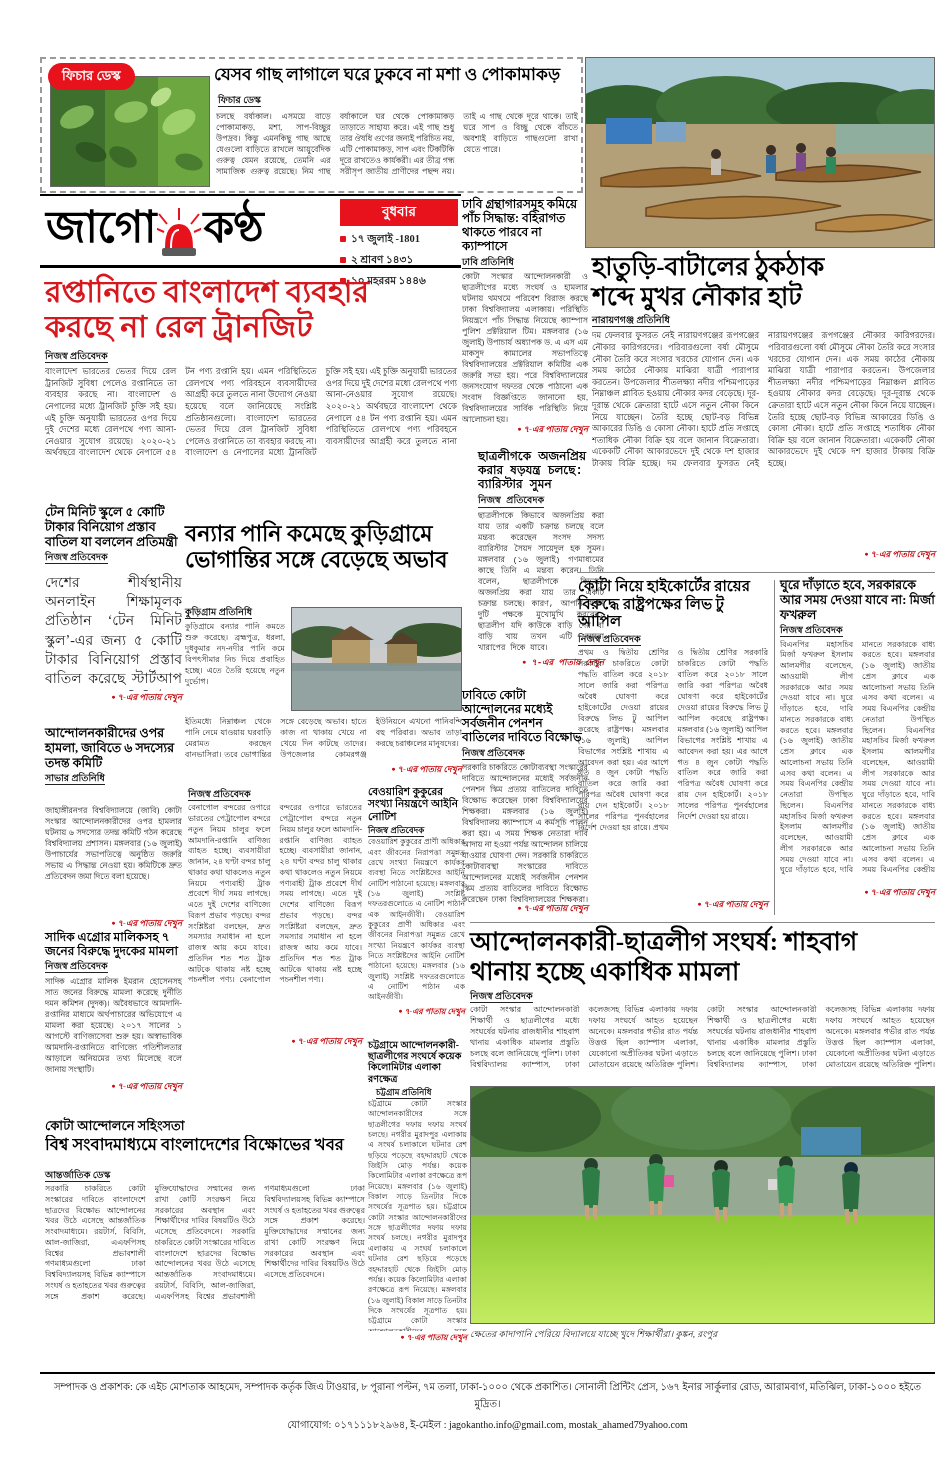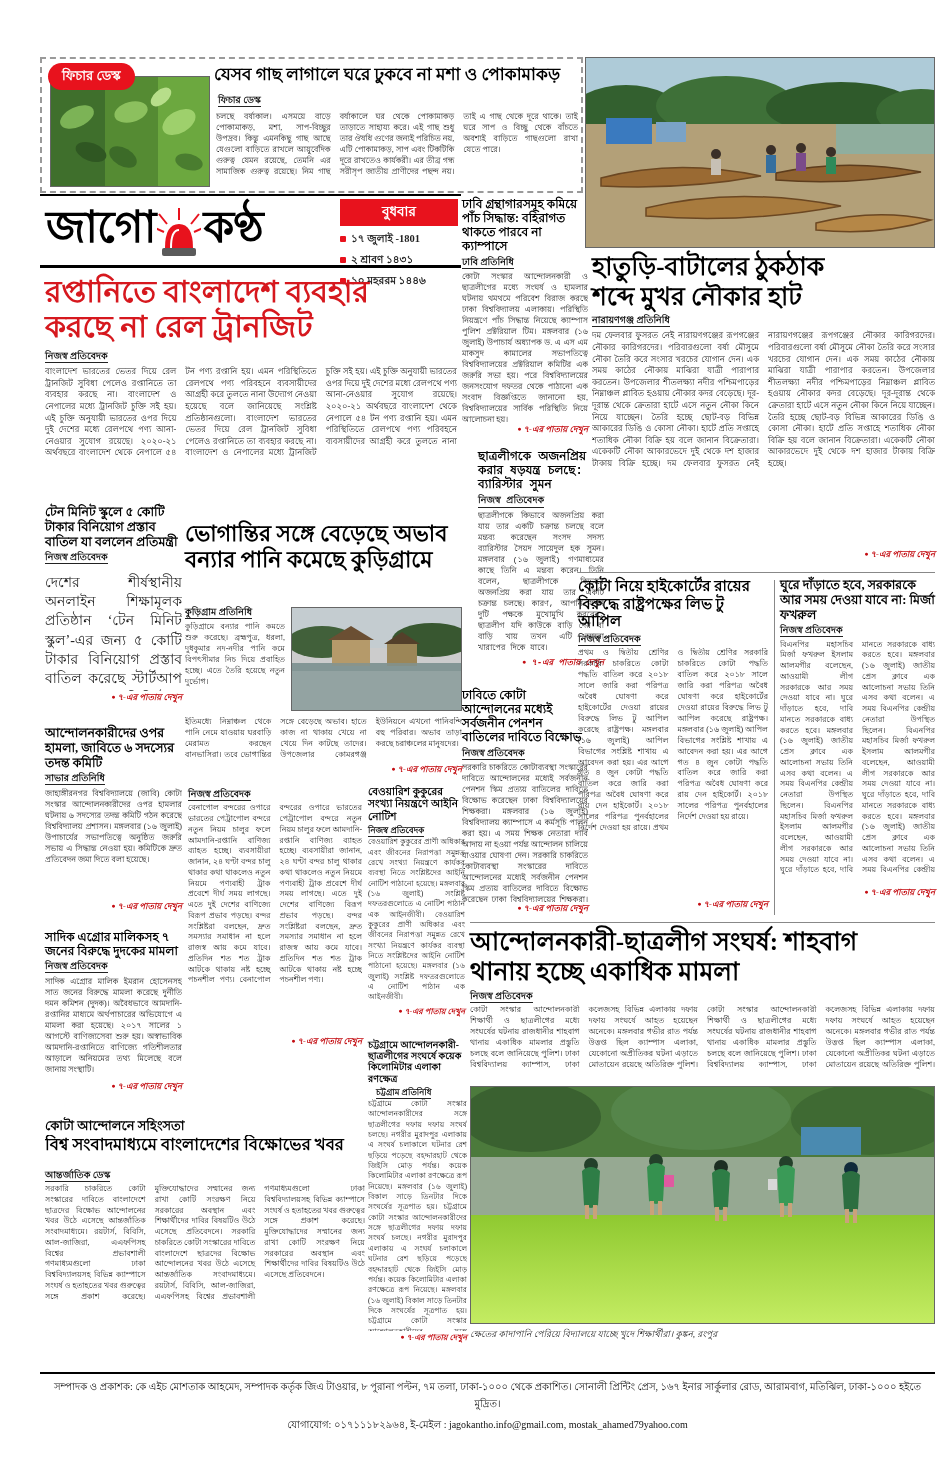--- a/index.html
+++ b/index.html
@@ -232,22 +232,22 @@
               <rect x="2" y="40" width="4" height="14" fill="#caa27a"></rect>
             </g>
         </g>
       </svg>
     </div>
     <div class="caption" style="margin-top:3px;">ক্ষেতের কাদাপানি পেরিয়ে বিদ্যালয়ে যাচ্ছে খুদে শিক্ষার্থীরা। কুঙ্কন, রংপুর</div>
   </div>
 
   <div class="abs" style="left:185px;top:521px;width:277px;height:258px;">
     <div class="hl" style="font-size:22px;">
-      <div>ভোগান্তির সঙ্গে বেড়েছে অভাব</div>
-        <div>বন্যার পানি কমেছে কুড়িগ্রামে</div>
+      <div>বন্যার পানি কমেছে কুড়িগ্রামে</div>
+        <div>ভোগান্তির সঙ্গে বেড়েছে অভাব</div>
     </div>
     <div class="abs by" style="left:0;top:86px;width:100px;"><span>কুড়িগ্রাম প্রতিনিধি</span></div>
     <div class="abs body-txt" style="left:0;top:101px;width:100px;height:92px;font-size:7.9px;">কুড়িগ্রামে বন্যার পানি কমতে শুরু করেছে। ব্রহ্মপুত্র, ধরলা, দুধকুমার নদ-নদীর পানি কমে বিপৎসীমার নিচ দিয়ে প্রবাহিত হচ্ছে। এতে তৈরি হয়েছে নতুন দুর্ভোগ।</div>
     <div class="abs photo-frame" style="left:106px;top:86px;width:171px;height:104px;">
       <svg width="169" height="102" xmlns="http://www.w3.org/2000/svg">
         <rect width="169" height="40" fill="#c4ccd0"></rect>
         <ellipse cx="30" cy="34" rx="35" ry="16" fill="#41603a"></ellipse>
           <ellipse cx="140" cy="32" rx="40" ry="17" fill="#385730"></ellipse>
         <rect y="55" width="169" height="47" fill="#93a3a2"></rect>
         <rect x="40" y="30" width="38" height="28" fill="#b59a6a"></rect>
@@ -265,21 +265,21 @@
   <div class="abs" style="left:45px;top:505px;width:137px;">
     <div class="hl" style="font-size:12.5px;">টেন মিনিট স্কুলে ৫ কোটি টাকার বিনিয়োগ প্রস্তাব বাতিল যা বললেন প্রতিমন্ত্রী</div>
     <div class="by" style="margin-top:3px;"><span>নিজস্ব প্রতিবেদক</span></div>
     <div class="body-txt" style="margin-top:9px;height:118px;font-size:14px;">দেশের শীর্ষস্থানীয় অনলাইন শিক্ষামূলক প্রতিষ্ঠান ‘টেন মিনিট স্কুল’-এর জন্য ৫ কোটি টাকার বিনিয়োগ প্রস্তাব বাতিল করেছে স্টার্টআপ বাংলাদেশ লিমিটেড। মঙ্গলবার (১৬ জুলাই) প্রতিষ্ঠানটির ভেরিফায়েড ফেসবুক পেজে দেওয়া এক পোস্টে এ তথ্য জানানো হয়। এ নিয়ে আলোচনার মধ্যে প্রতিমন্ত্রী তার অবস্থান ব্যাখ্যা করেছেন।</div>
     <div class="jump"><span class="bl">●</span><span> ৭-এর পাতায় দেখুন</span></div>
   </div>
 
   <div class="abs" style="left:45px;top:726px;width:137px;">
     <div class="hl" style="font-size:12.5px;">আন্দোলনকারীদের ওপর হামলা, জাবিতে ৬ সদস্যের তদন্ত কমিটি</div>
     <div class="by" style="margin-top:3px;"><span>সাভার প্রতিনিধি</span></div>
-    <div class="body-txt" style="margin-top:3px;height:112px;font-size:8px;">জাহাঙ্গীরনগর বিশ্ববিদ্যালয়ে (জাবি) কোটা সংস্কার আন্দোলনকারীদের ওপর হামলার ঘটনায় ৬ সদস্যের তদন্ত কমিটি গঠন করেছে বিশ্ববিদ্যালয় প্রশাসন। মঙ্গলবার (১৬ জুলাই) উপাচার্যের সভাপতিত্বে অনুষ্ঠিত জরুরি সভায় এ সিদ্ধান্ত নেওয়া হয়। কমিটিকে দ্রুত প্রতিবেদন জমা দিতে বলা হয়েছে।</div>
+    <div class="body-txt" style="margin-top:20px;height:112px;font-size:8px;">জাহাঙ্গীরনগর বিশ্ববিদ্যালয়ে (জাবি) কোটা সংস্কার আন্দোলনকারীদের ওপর হামলার ঘটনায় ৬ সদস্যের তদন্ত কমিটি গঠন করেছে বিশ্ববিদ্যালয় প্রশাসন। মঙ্গলবার (১৬ জুলাই) উপাচার্যের সভাপতিত্বে অনুষ্ঠিত জরুরি সভায় এ সিদ্ধান্ত নেওয়া হয়। কমিটিকে দ্রুত প্রতিবেদন জমা দিতে বলা হয়েছে।</div>
     <div class="jump"><span class="bl">●</span><span> ৭-এর পাতায় দেখুন</span></div>
   </div>
 
   <div class="abs" style="left:45px;top:930px;width:137px;">
     <div class="hl" style="font-size:12px;">সাদিক এগ্রোর মালিকসহ ৭ জনের বিরুদ্ধে দুদকের মামলা</div>
     <div class="by" style="margin-top:3px;"><span>নিজস্ব প্রতিবেদক</span></div>
     <div class="body-txt" style="margin-top:3px;height:104px;font-size:8px;">সাদিক এগ্রোর মালিক ইমরান হোসেনসহ সাত জনের বিরুদ্ধে মামলা করেছে দুর্নীতি দমন কমিশন (দুদক)। অবৈধভাবে আমদানি-রপ্তানির মাধ্যমে অর্থপাচারের অভিযোগে এ মামলা করা হয়েছে। ২০১৭ সালের ১ আগস্টে বাণিজ্যসেবা শুরু হয়। অস্বাভাবিক আমদানি-রপ্তানিতে বাণিজ্যে গতিশীলতার আড়ালে অনিয়মের তথ্য মিলেছে বলে জানায় সংস্থাটি।</div>
     <div class="jump"><span class="bl">●</span><span> ৭-এর পাতায় দেখুন</span></div>
   </div>
 

